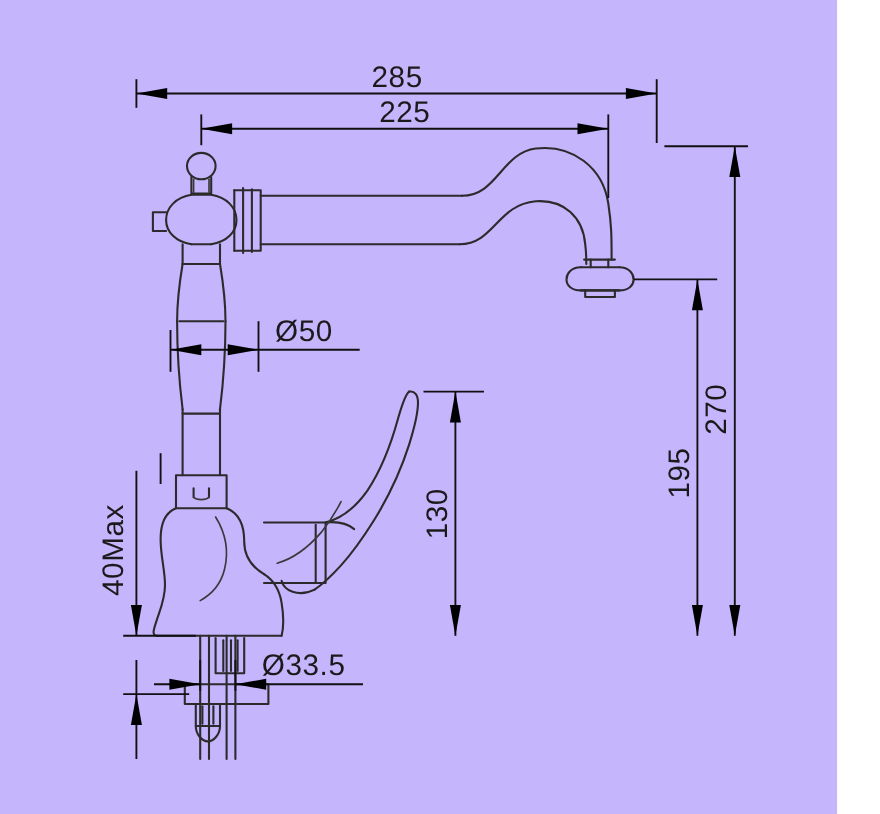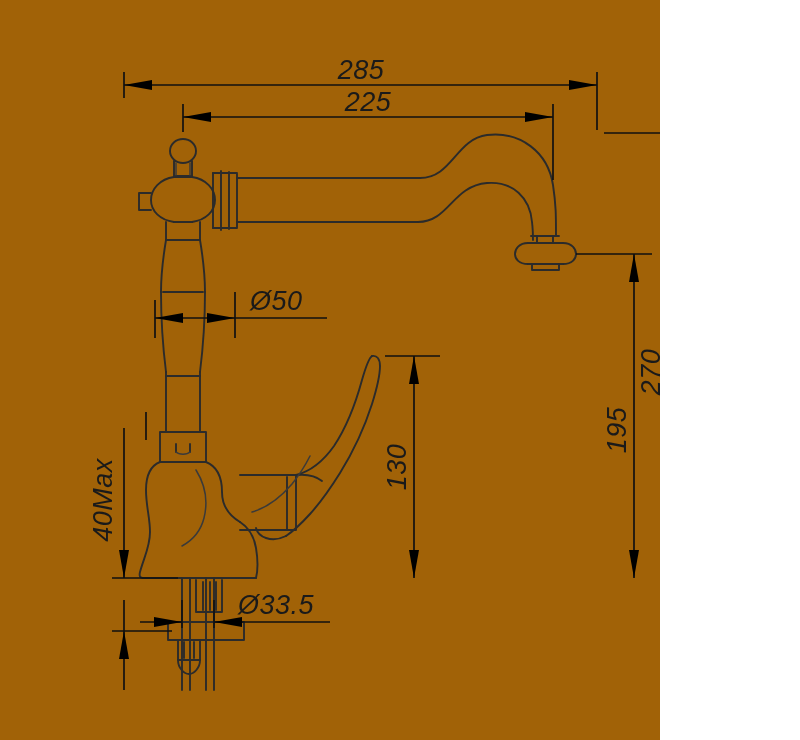--- a/index.html
+++ b/index.html
@@ -5,25 +5,24 @@
   html, body {
     margin: 0;
     padding: 0;
     background: #ffffff;
   }
   body {
     font-family: "Liberation Sans", sans-serif;
   }
   #drawing-root {
     position: relative;
-    width: 660px;
+    width: 761px;
     height: 740px;
-    background: #a16207;
+    background: #c4b5fd;
     overflow: hidden;
-    font-style: italic;
   }
   #drawing-svg {
     position: absolute;
     top: 0;
     left: 0;
     width: 800px;
     height: 740px;
     display: block;
   }
   .part-line {

